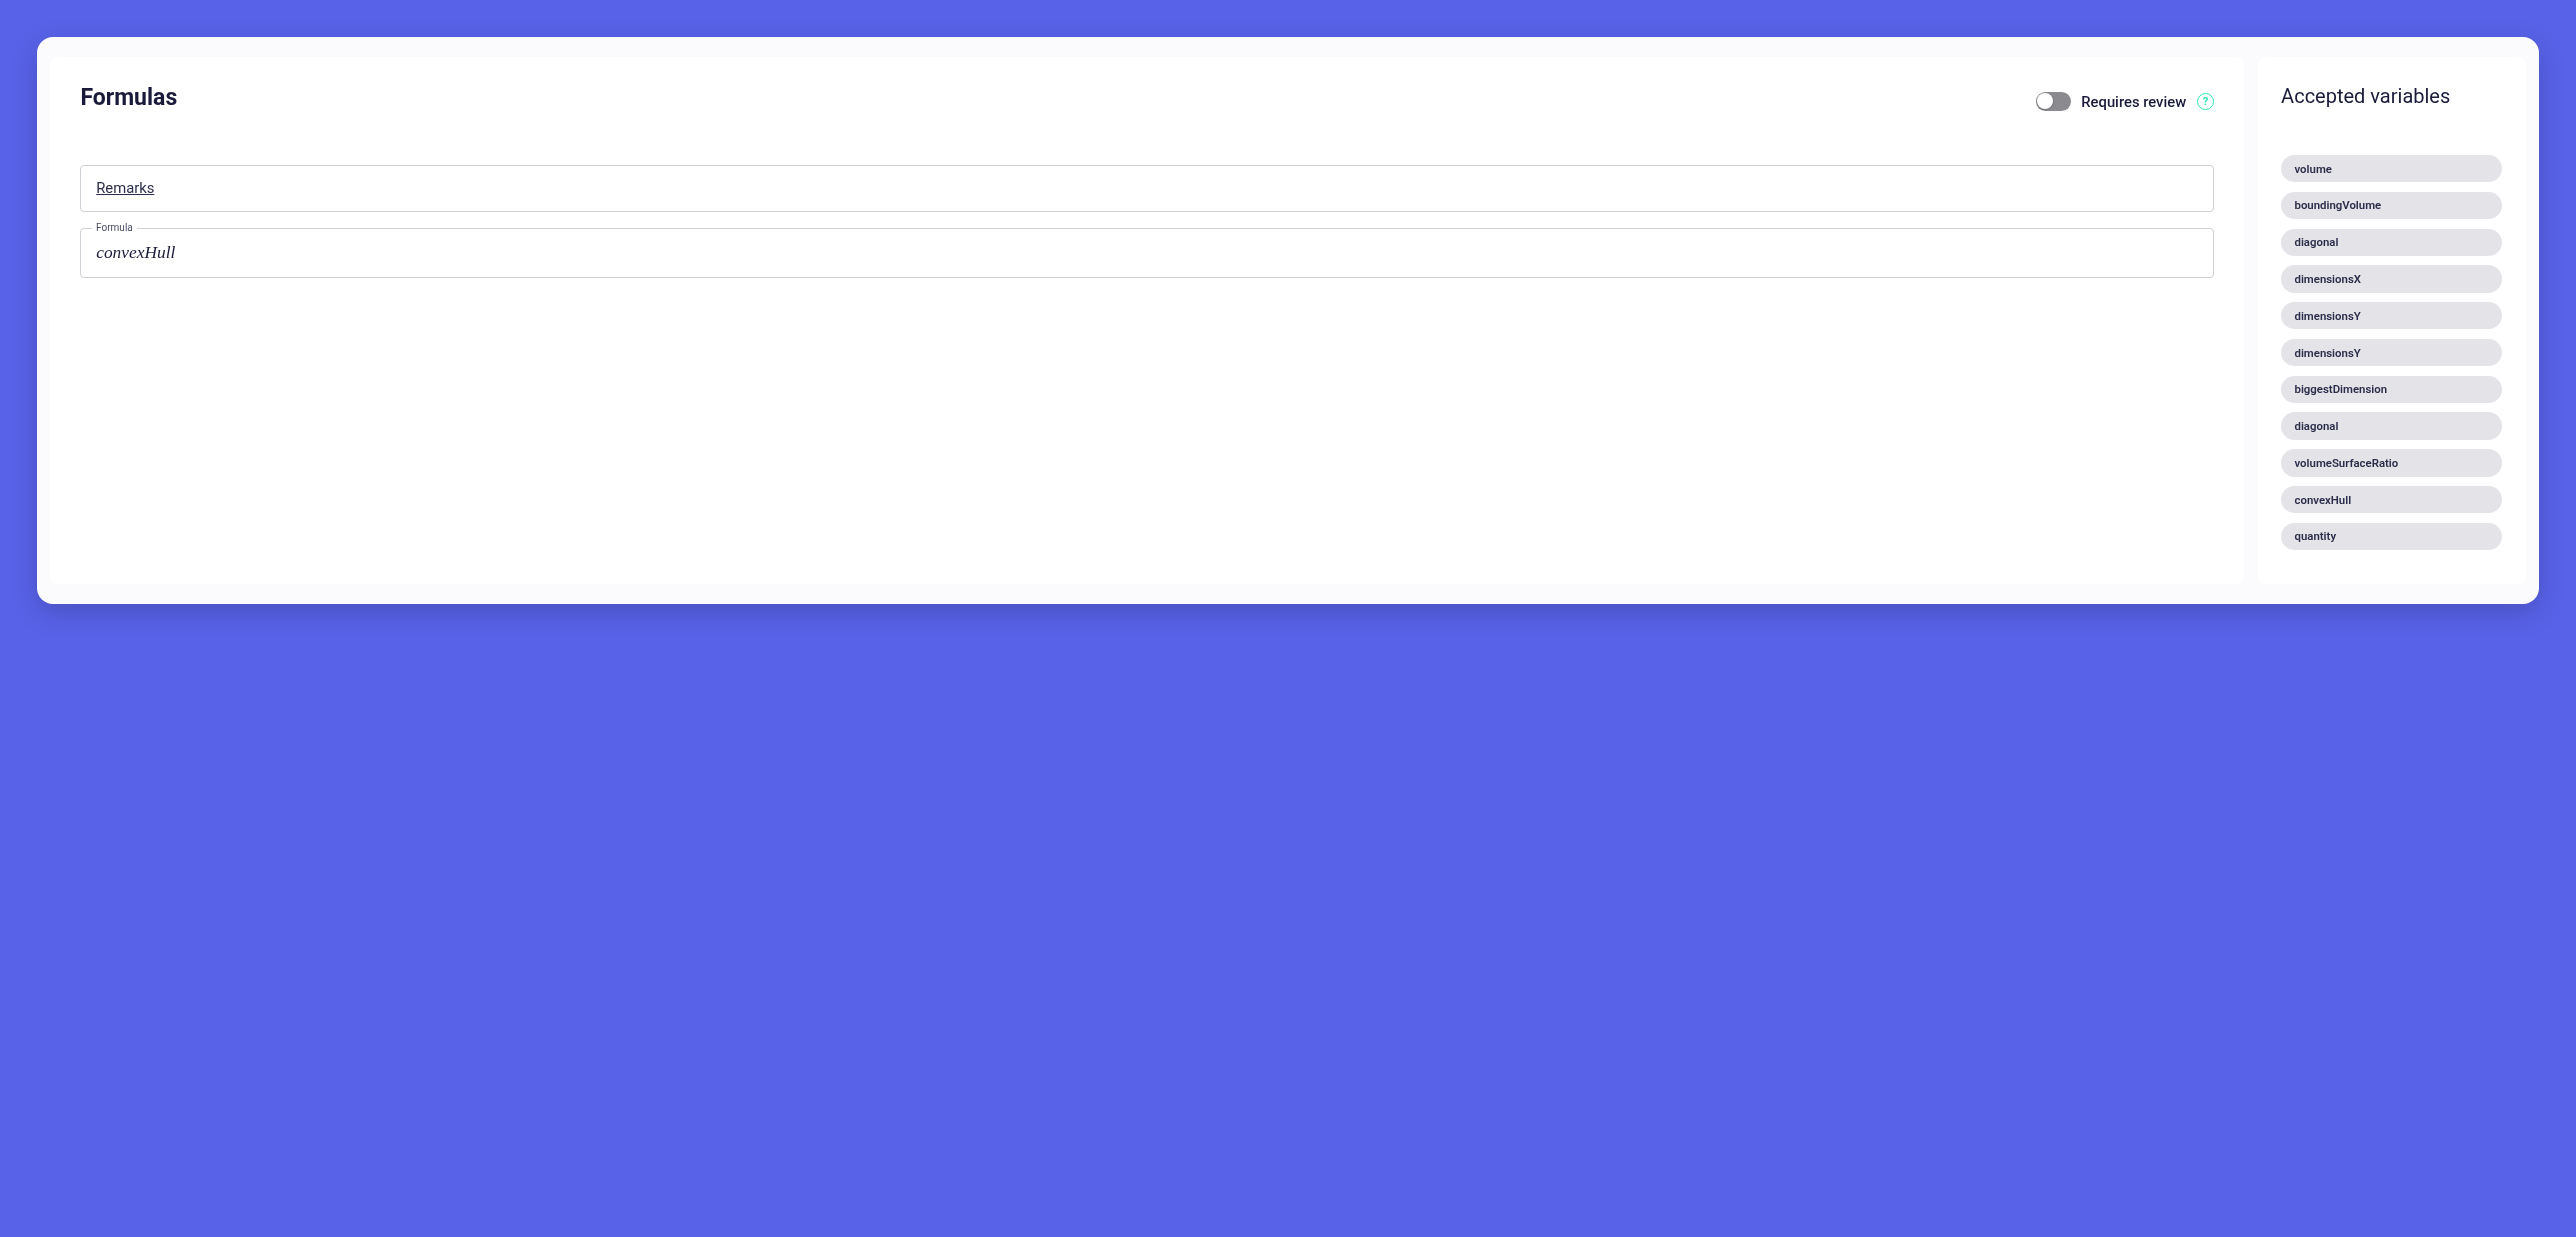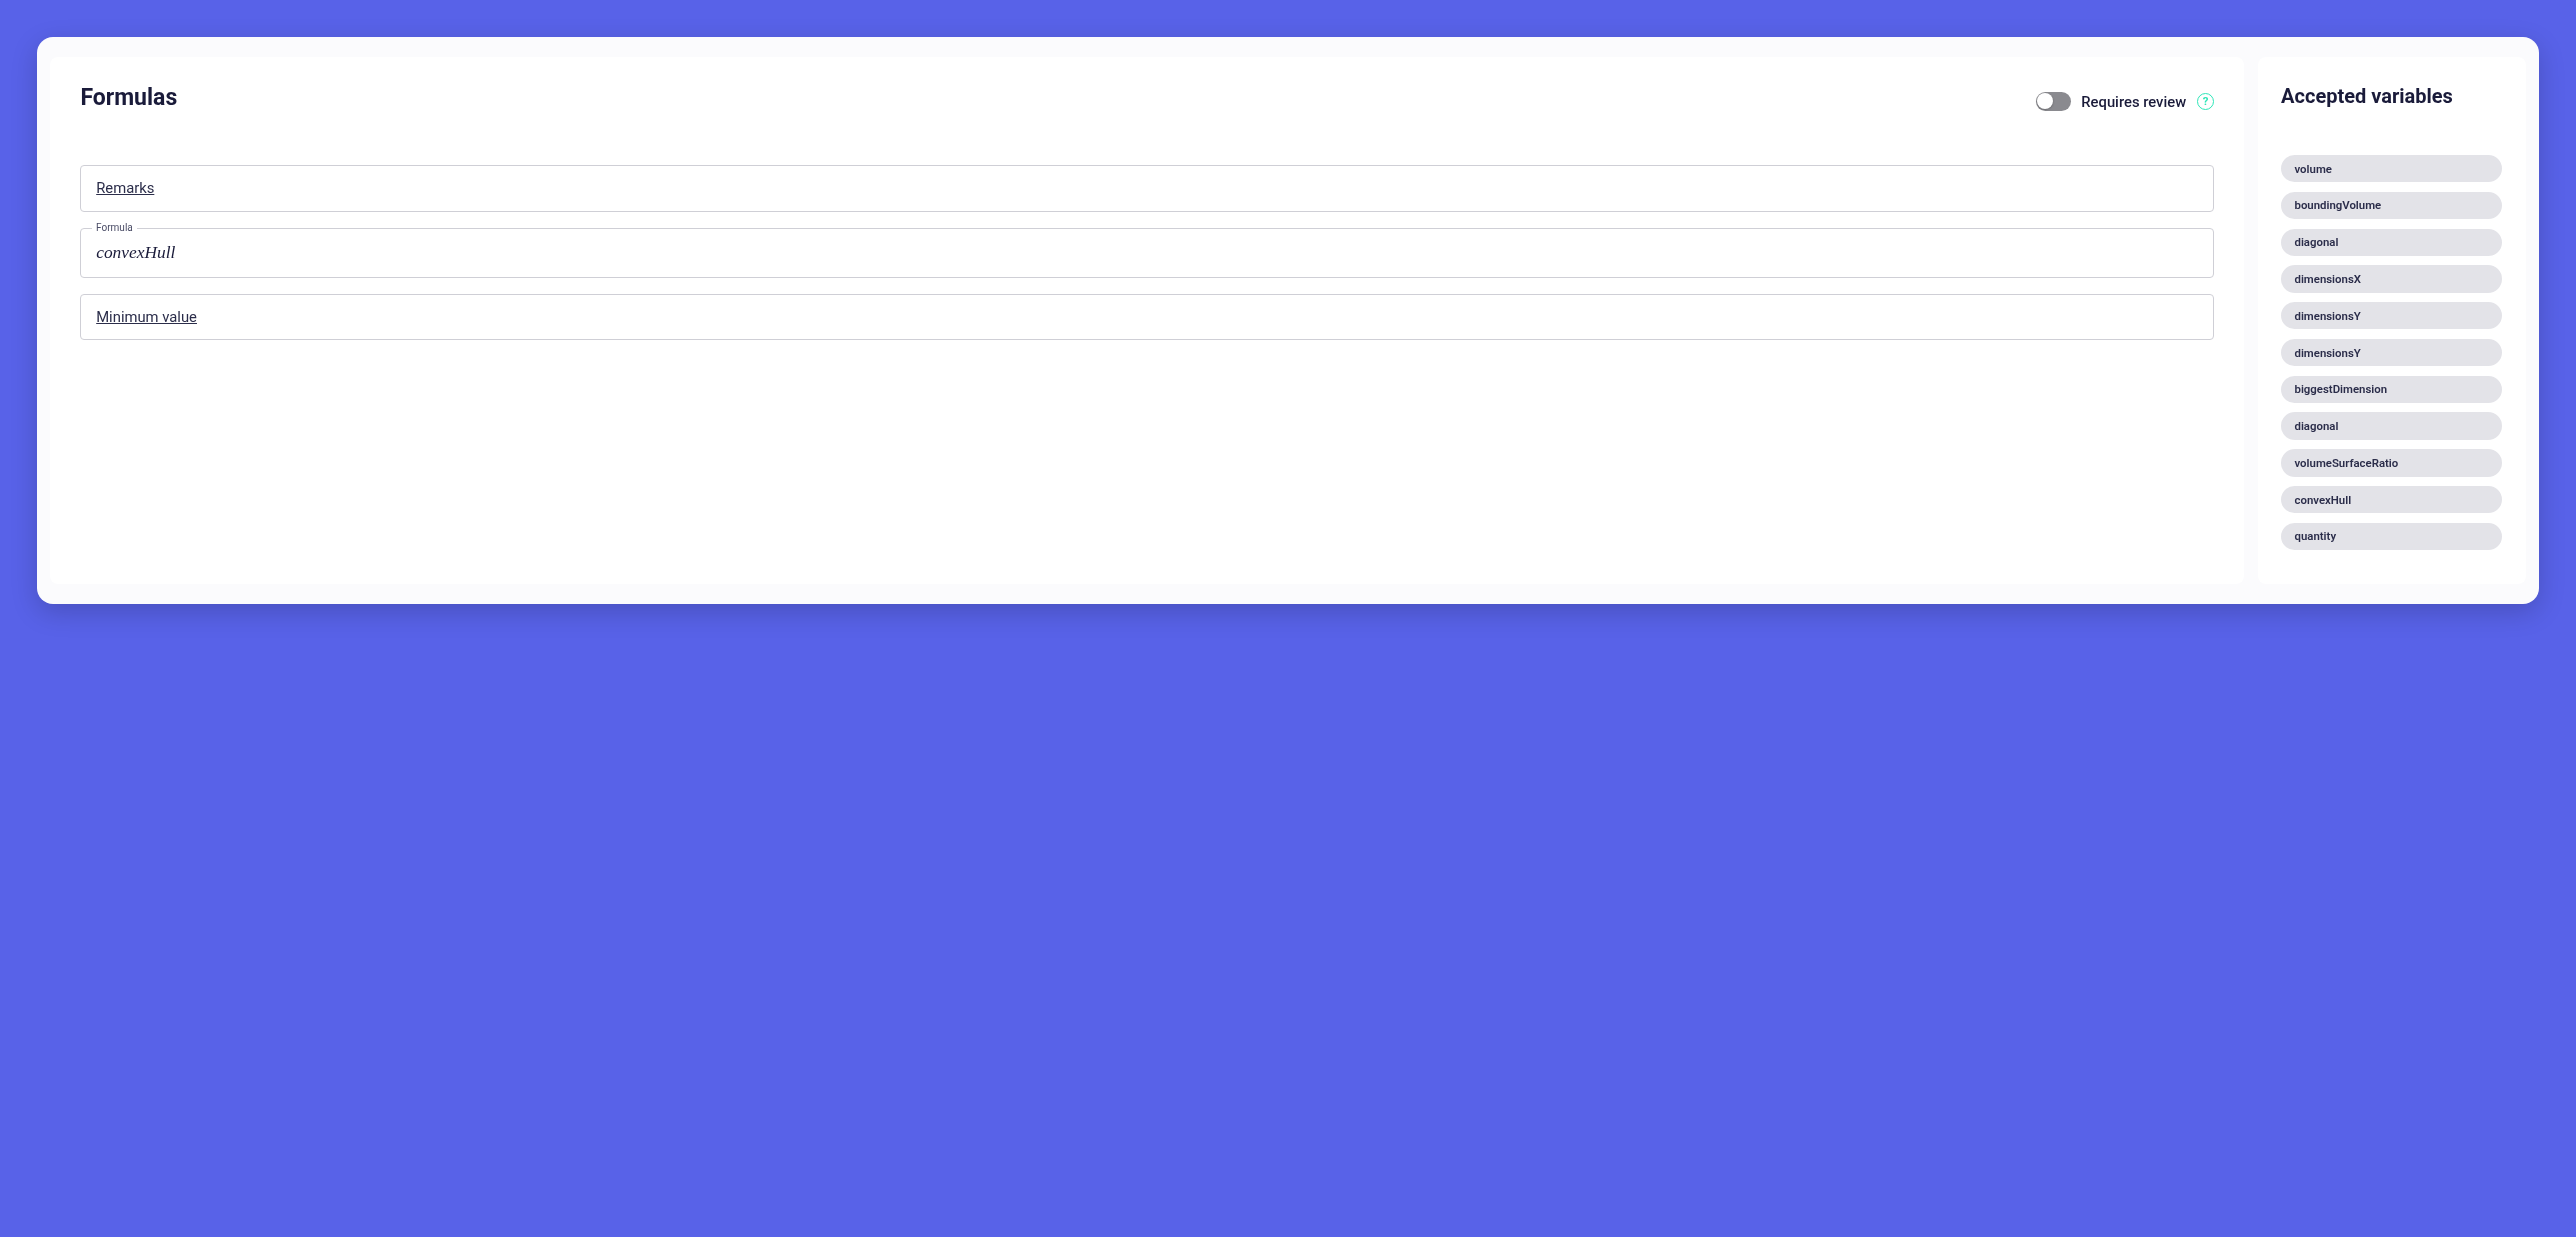--- a/index.html
+++ b/index.html
@@ -138,21 +138,21 @@
     justify-content: center;
     color: #7a82f0;
     font-size: 10.7px;
     font-weight: 700;
     font-family: Georgia, serif;
     font-style: italic;
     cursor: pointer;
   }
   .sidebar-title {
     font-size: 20px;
-    font-weight: 700;
+    font-weight: 400;
     color: #1a1b3a;
     margin-bottom: 47px;
   }
   .chips {
     display: flex;
     flex-wrap: wrap;
     gap: 9.4px 10.7px;
     flex-direction: column;
   }
   .chip {
@@ -183,23 +183,20 @@
 
     <div class="field">
       <div class="field-placeholder">Remarks</div>
     </div>
 
     <div class="field">
       <span class="field-float-label">Formula</span>
       <div class="field-value">convexHull</div>
     </div>
 
-    <div class="field">
-      <div class="field-placeholder">Minimum value</div>
-    </div>
 
   </div>
 
   <div class="panel-right">
     <h2 class="sidebar-title">Accepted variables</h2>
     <div class="chips">
       <span class="chip">volume</span>
       <span class="chip">boundingVolume</span>
       <span class="chip">diagonal</span>
       <span class="chip">dimensionsX</span>

